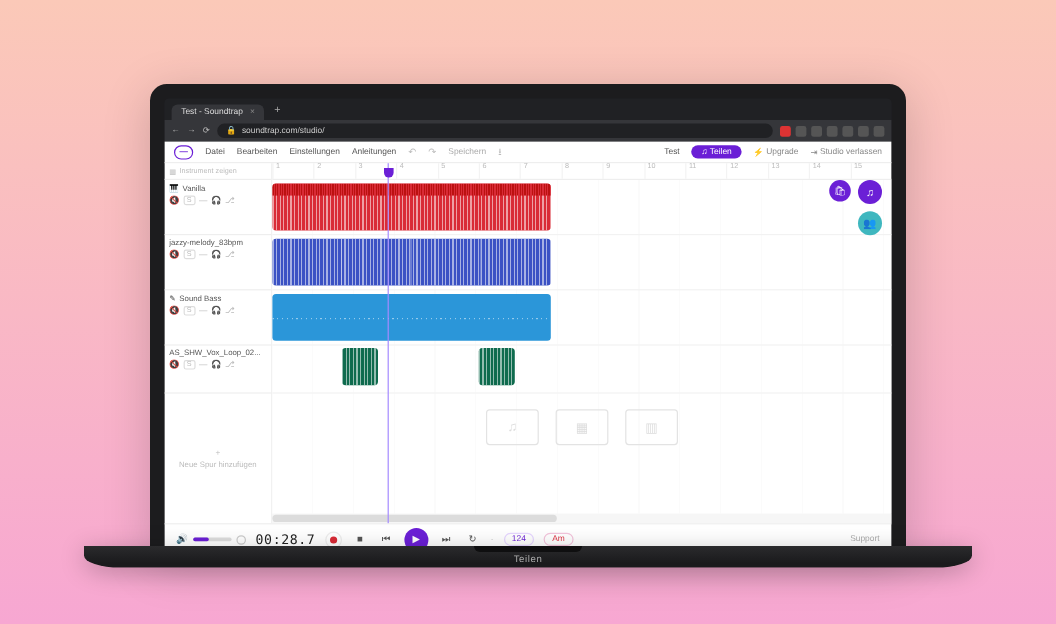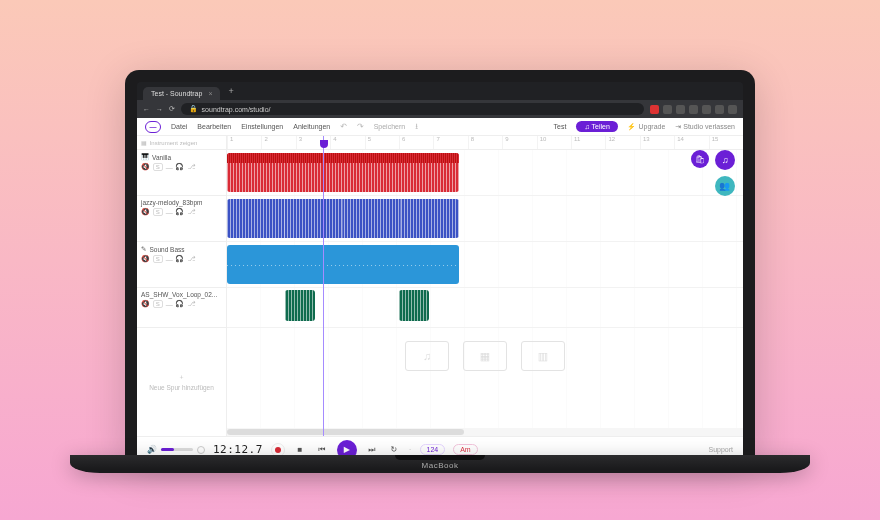--- a/index.html
+++ b/index.html
@@ -268,33 +268,33 @@
           <div class="fab c">👥</div>
         </div>
       </div>
 
       <div class="transport">
         <div class="vol">
           <span>🔊</span>
           <div class="bar"></div>
             <div class="knob"></div>
         </div>
-        <span class="time">12:12.7</span>
+        <span class="time">00:28.7</span>
         <div class="tbtn rec"></div>
         <div class="tbtn">■</div>
         <div class="tbtn">⏮</div>
         <div class="tbtn play">▶</div>
         <div class="tbtn">⏭</div>
         <div class="tbtn">↻</div>
         <span style="color:#ccc">·</span>
         <span class="chip">124</span>
         <span class="chip out">Am</span>
         <div class="sp"></div>
         <span class="support">Support</span>
       </div>
     </div>
 
   </div>
 </div>
 <div class="laptop-base">
   <div class="notch"></div>
-  <div class="brand">MacBook</div>
+  <div class="brand">Teilen</div>
 </div>
 
 </body></html>

